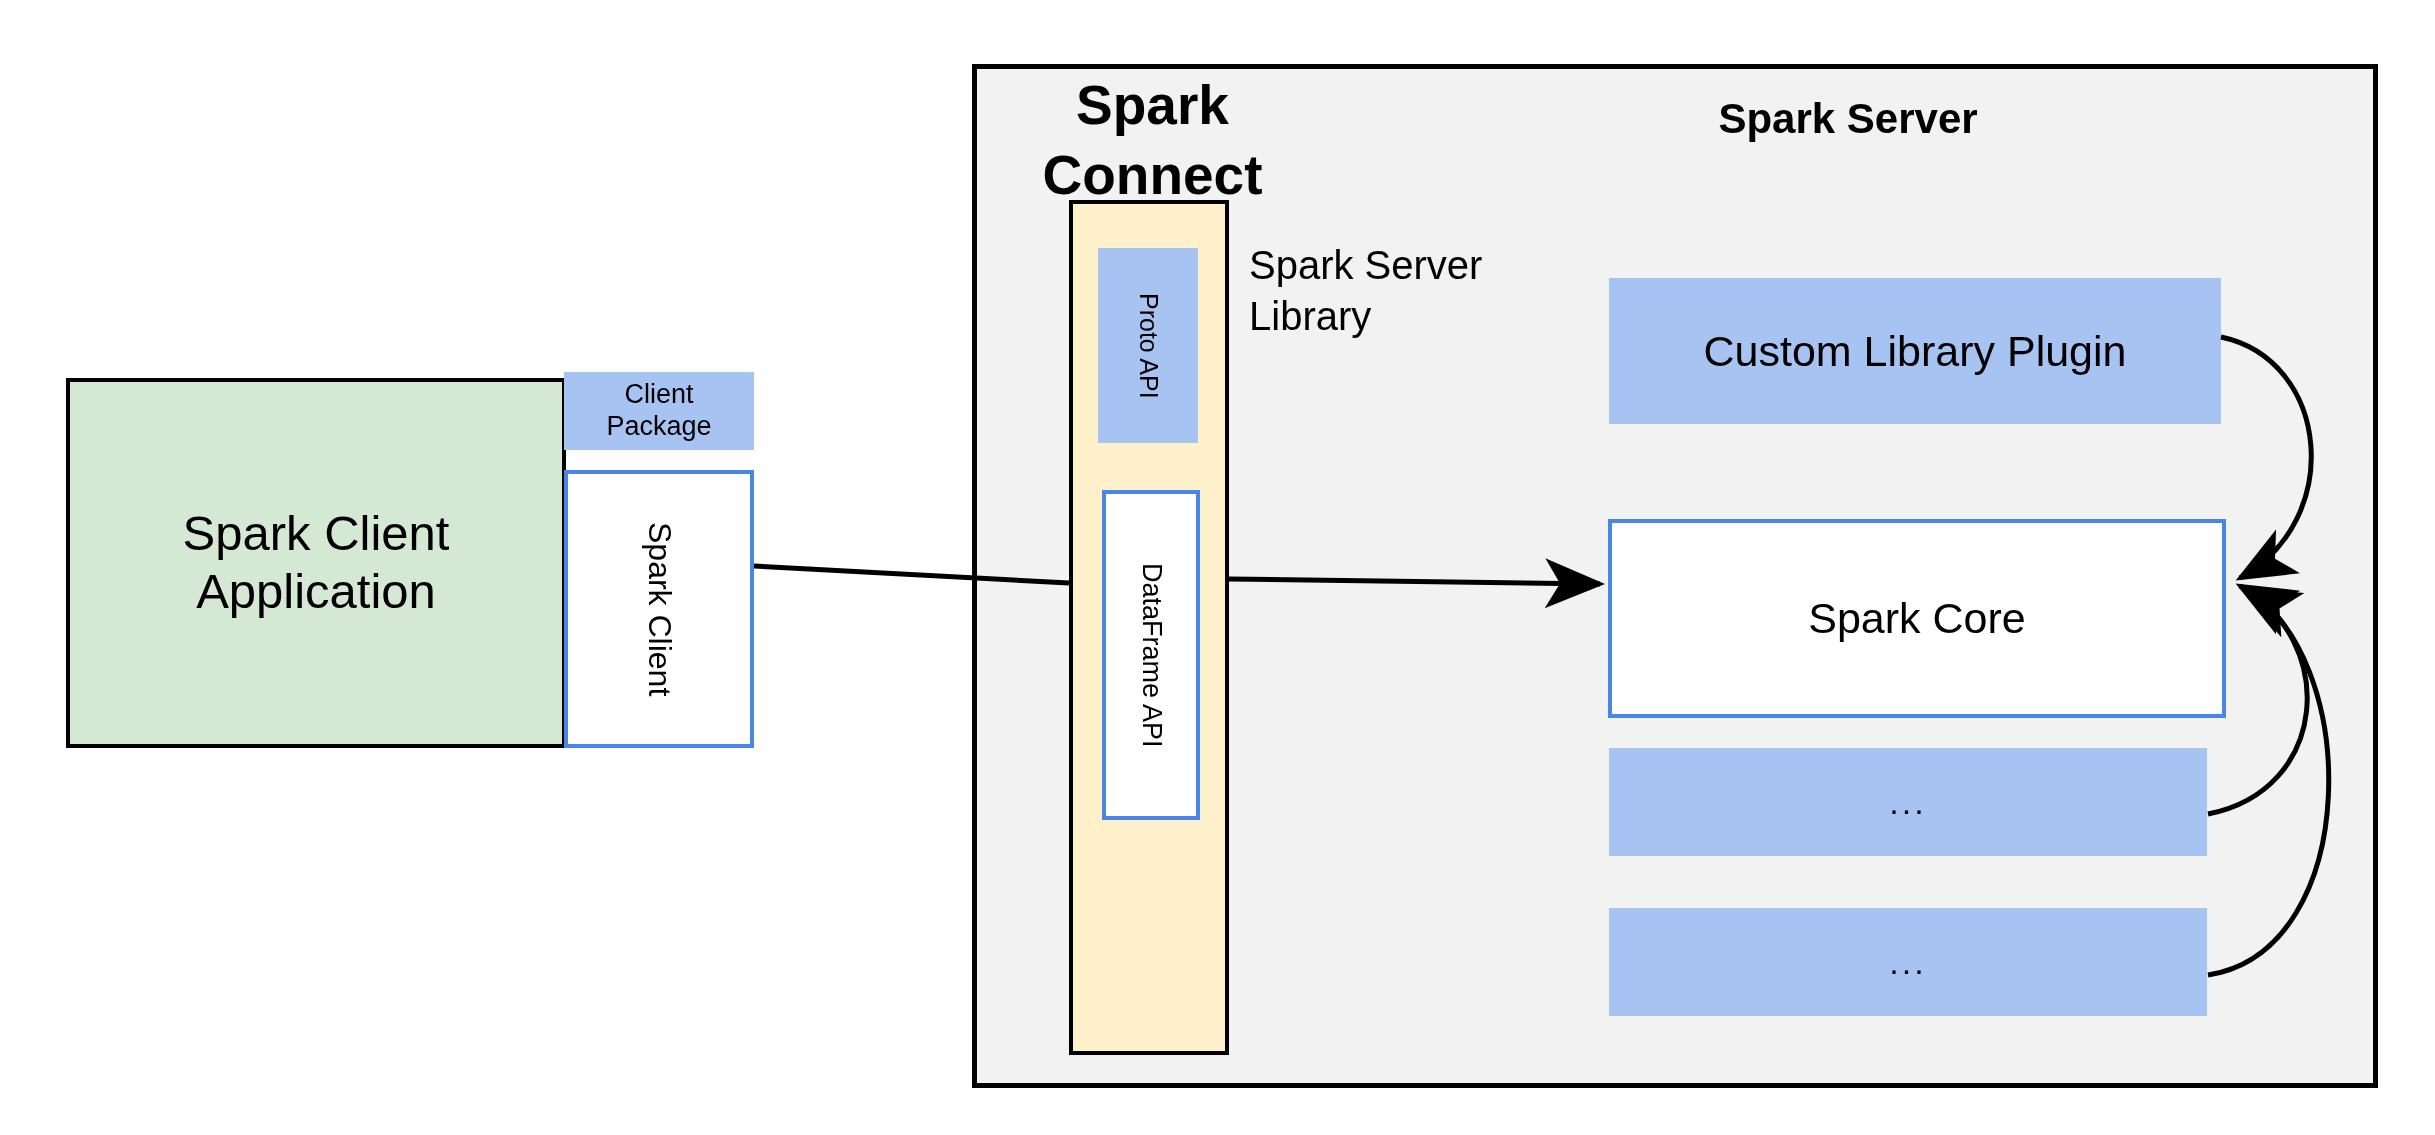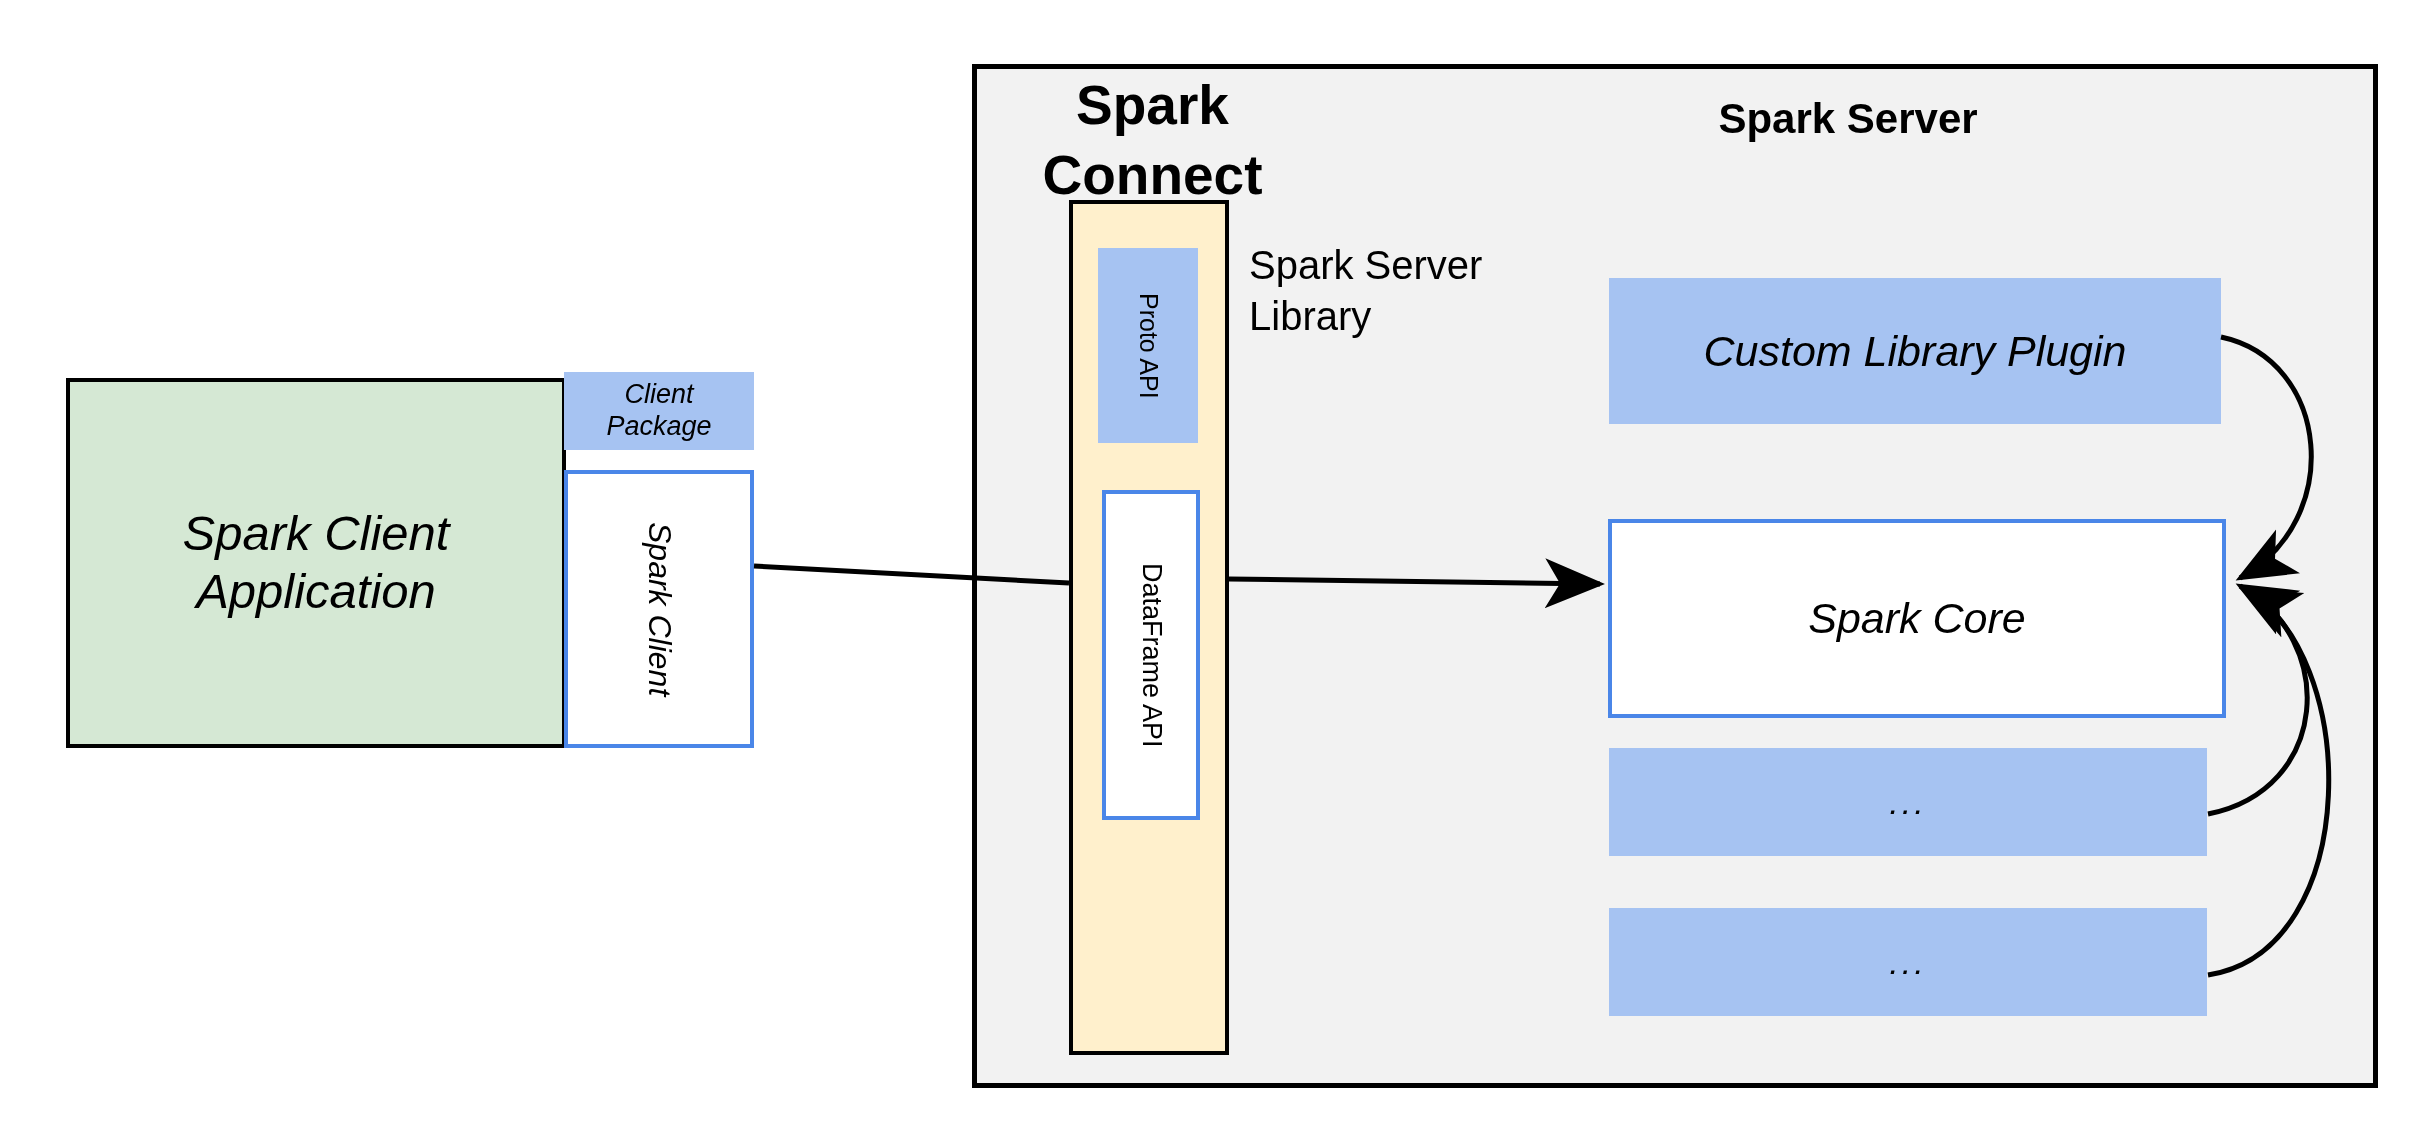--- a/index.html
+++ b/index.html
@@ -19,21 +19,20 @@
     overflow: hidden;
   }
   .box {
     position: absolute;
     box-sizing: border-box;
     display: flex;
     align-items: center;
     justify-content: center;
     text-align: center;
     line-height: 1.18;
-    font-style: italic;
   }
 
   
   #client-app {
     left: 66px;
     top: 378px;
     width: 500px;
     height: 370px;
     background: #d5e8d4;
     border: 4px solid #000000;

